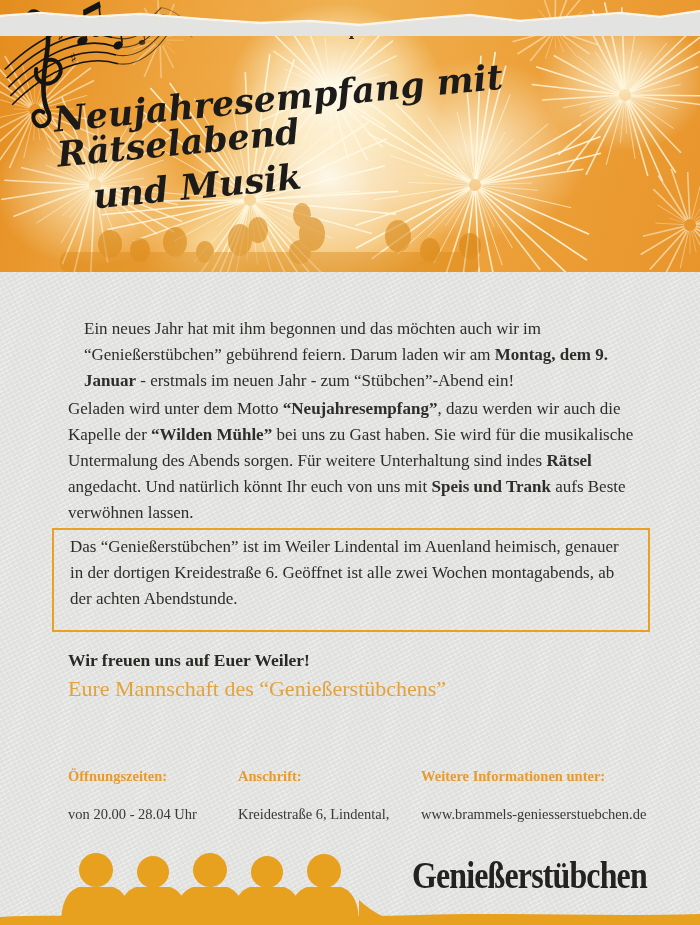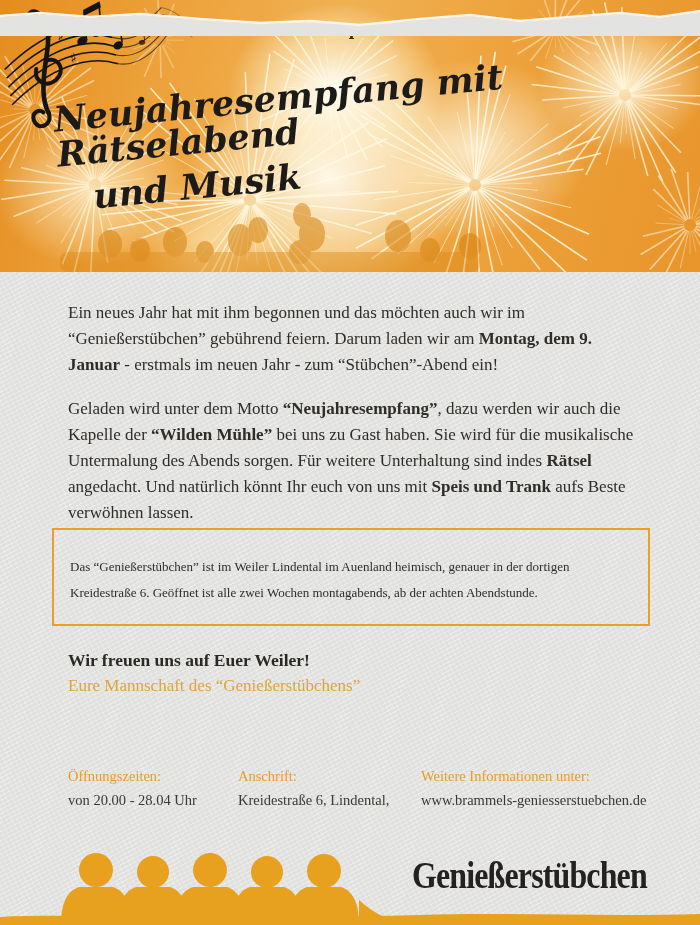--- a/index.html
+++ b/index.html
@@ -28,29 +28,29 @@
     font-weight:700;color:#1c1b19;line-height:1.0;}
   .title .l1{font-size:35px;letter-spacing:0px;}
   .title .l2{font-size:35px;margin:10px 0 0 32px;}
   .music{position:absolute;left:498px;top:98px;width:200px;height:145px;z-index:4;}
   .torn{position:absolute;left:0;top:236px;width:700px;height:36px;z-index:6;}
   
   .copy{position:absolute;left:68px;width:566px;font-size:17px;line-height:26px;
         color:#2f2d2a;z-index:2;}
   .p1{top:300px;} .p2{top:396px;}
   .infobox{position:absolute;left:52px;top:528px;width:562px;z-index:2;
-    border:2px solid var(--accent,#e8a125);padding:24px 16px 18px 16px;
-    font-size:13px;line-height:26px;color:#2f2d2a;}
+    border:2px solid var(--accent,#e8a125);padding:4px 16px 18px 16px;
+    font-size:17px;line-height:26px;color:#2f2d2a;}
   .closing{position:absolute;left:68px;top:650px;font-size:17.5px;font-weight:700;
     color:#2b2926;z-index:2;}
-  .signature{position:absolute;left:68px;top:676px;font-size:17px;
+  .signature{position:absolute;left:68px;top:676px;font-size:22px;
     color:#e2a23d;z-index:2;}
   
   .fcol{position:absolute;top:765px;font-size:14.5px;line-height:22px;color:#3a3835;z-index:2;}
-  .fcol .flabel{color:#e89b2d;margin-bottom:2px;}
+  .fcol .flabel{color:#e89b2d;margin-bottom:16px;font-weight:bold;}
   .fc1{left:68px;} .fc2{left:238px;} .fc3{left:421px;}
   .logo{position:absolute;left:412px;top:853px;font-family:"Liberation Serif", serif;
     font-weight:700;font-size:38px;color:#232220;letter-spacing:-1px;
     transform:scaleX(.84);transform-origin:left center;z-index:3;}
   .band{position:absolute;left:0;bottom:0;width:700px;height:85px;z-index:2;}
 </style>
 </head>
 <body>
 
 <div class="page" style="--accent: #e8a125;">
@@ -421,21 +421,21 @@
         </g>
       </g>
     </svg>
 
     <svg class="torn" viewBox="0 0 700 36" preserveAspectRatio="none">
       <path d="M0,17 L40,14 L90,18 L140,15 L200,20 L260,24 L310,22 L360,26 L420,20 L470,16 L520,22 L570,18 L620,14 L660,18 L700,12 L700,36 L0,36 Z" fill="#e3e3e1"></path>
       <path d="M0,17 L40,14 L90,18 L140,15 L200,20 L260,24 L310,22 L360,26 L420,20 L470,16 L520,22 L570,18 L620,14 L660,18 L700,12" fill="none" stroke="#f7f5ee" stroke-width="2.5" transform="translate(0,-1)"></path>
     </svg>
   </div>
 
-  <p class="copy p1" style="position:absolute;margin:0"><span>Ein neues Jahr hat mit ihm begonnen und das möchten auch wir im “Genießerstübchen” gebührend feiern. Darum laden wir am </span><b>Montag, dem 9. Januar</b><span> - erstmals im neuen Jahr - zum “Stübchen”-Abend ein!</span></p>
+  <p class="copy p1" style="position:absolute;margin:16px"><span>Ein neues Jahr hat mit ihm begonnen und das möchten auch wir im “Genießerstübchen” gebührend feiern. Darum laden wir am </span><b>Montag, dem 9. Januar</b><span> - erstmals im neuen Jahr - zum “Stübchen”-Abend ein!</span></p>
 
   <p class="copy p2" style="position:absolute;margin:0"><span>Geladen wird unter dem Motto </span><b>“Neujahresempfang”</b><span>, dazu werden wir auch die Kapelle der </span><b>“Wilden Mühle”</b><span> bei uns zu Gast haben. Sie wird für die musikalische Untermalung des Abends sorgen. Für weitere Unterhaltung sind indes </span><b>Rätsel</b><span> angedacht. Und natürlich könnt Ihr euch von uns mit </span><b>Speis und Trank</b><span> aufs Beste verwöhnen lassen.</span></p>
 
   <div class="infobox">
     <span>Das “Genießerstübchen” ist im Weiler Lindental im Auenland heimisch, genauer in der dortigen Kreidestraße 6. Geöffnet ist alle zwei Wochen montagabends, ab der achten Abendstunde.</span>
   </div>
 
   <div class="closing">Wir freuen uns auf Euer Weiler!</div>
   <div class="signature">Eure Mannschaft des “Genießerstübchens”</div>
 

